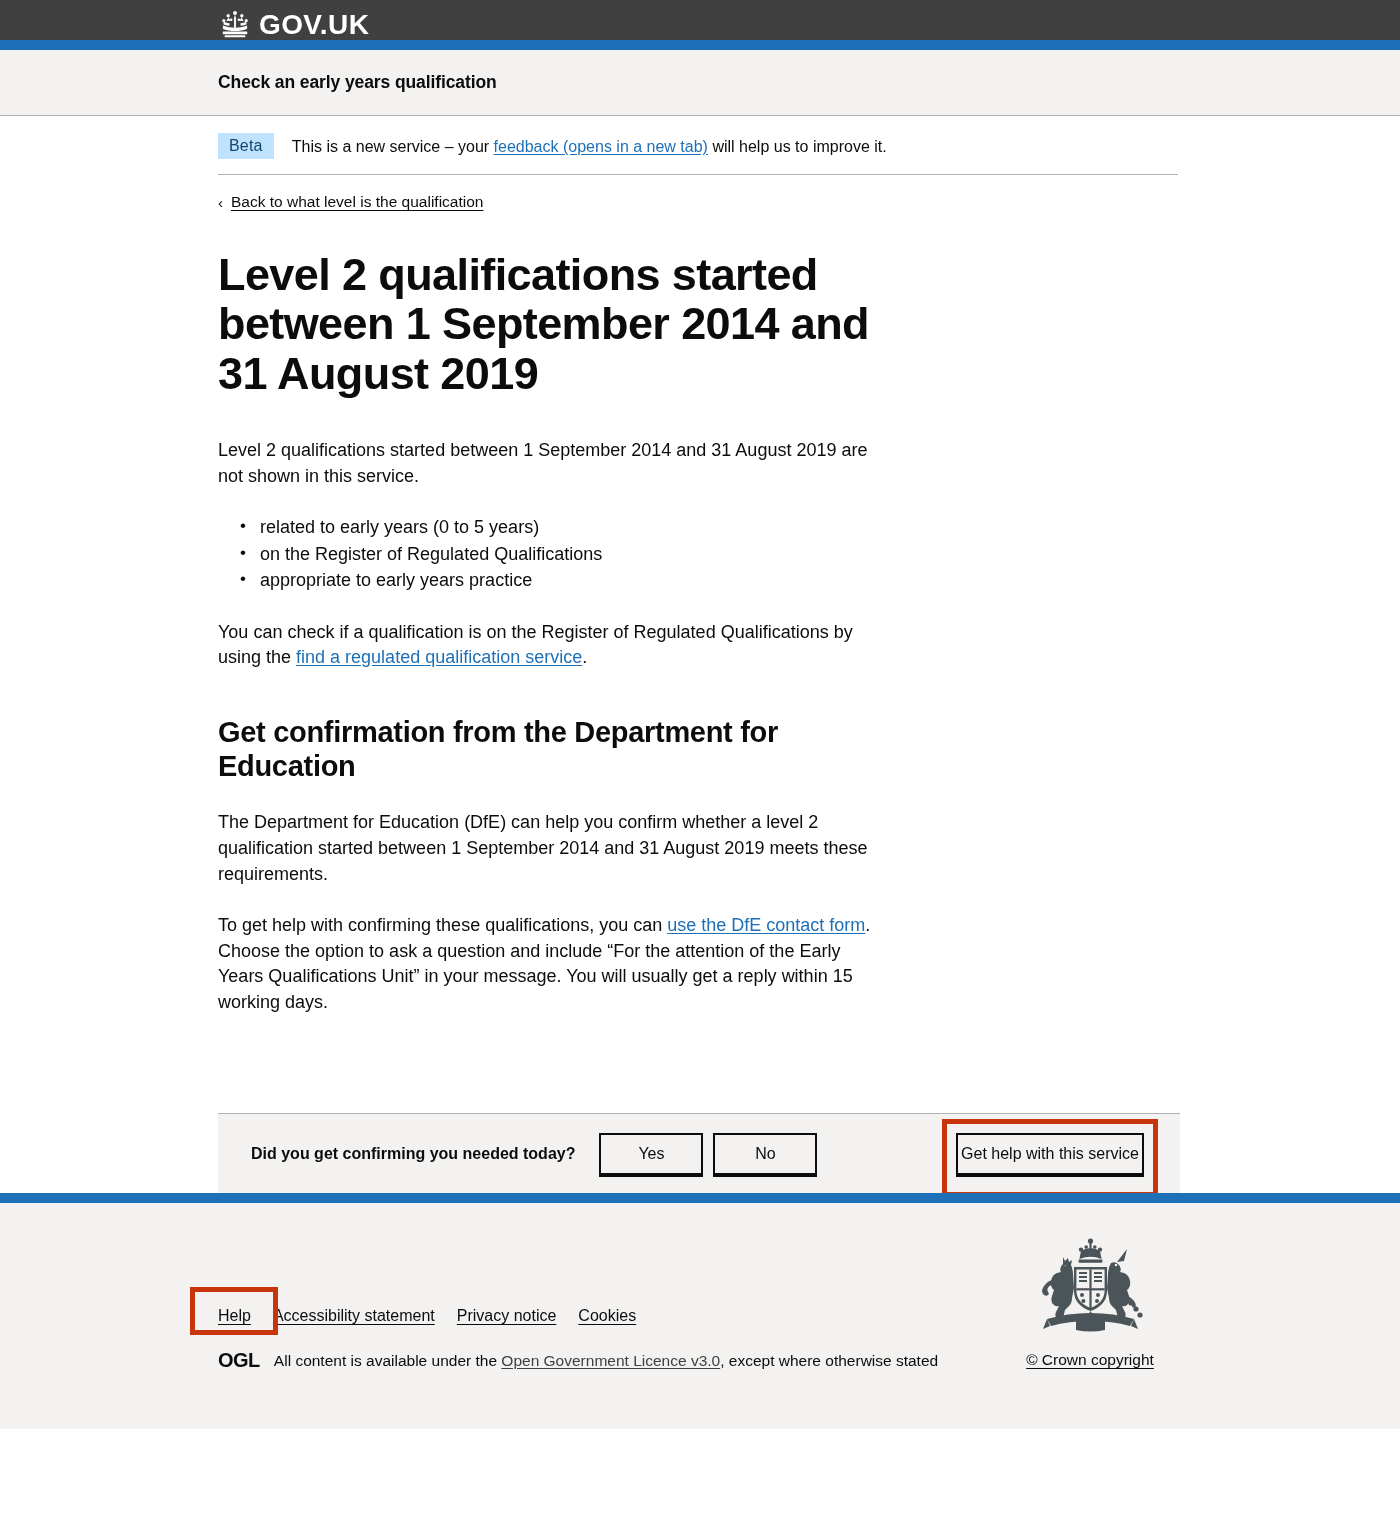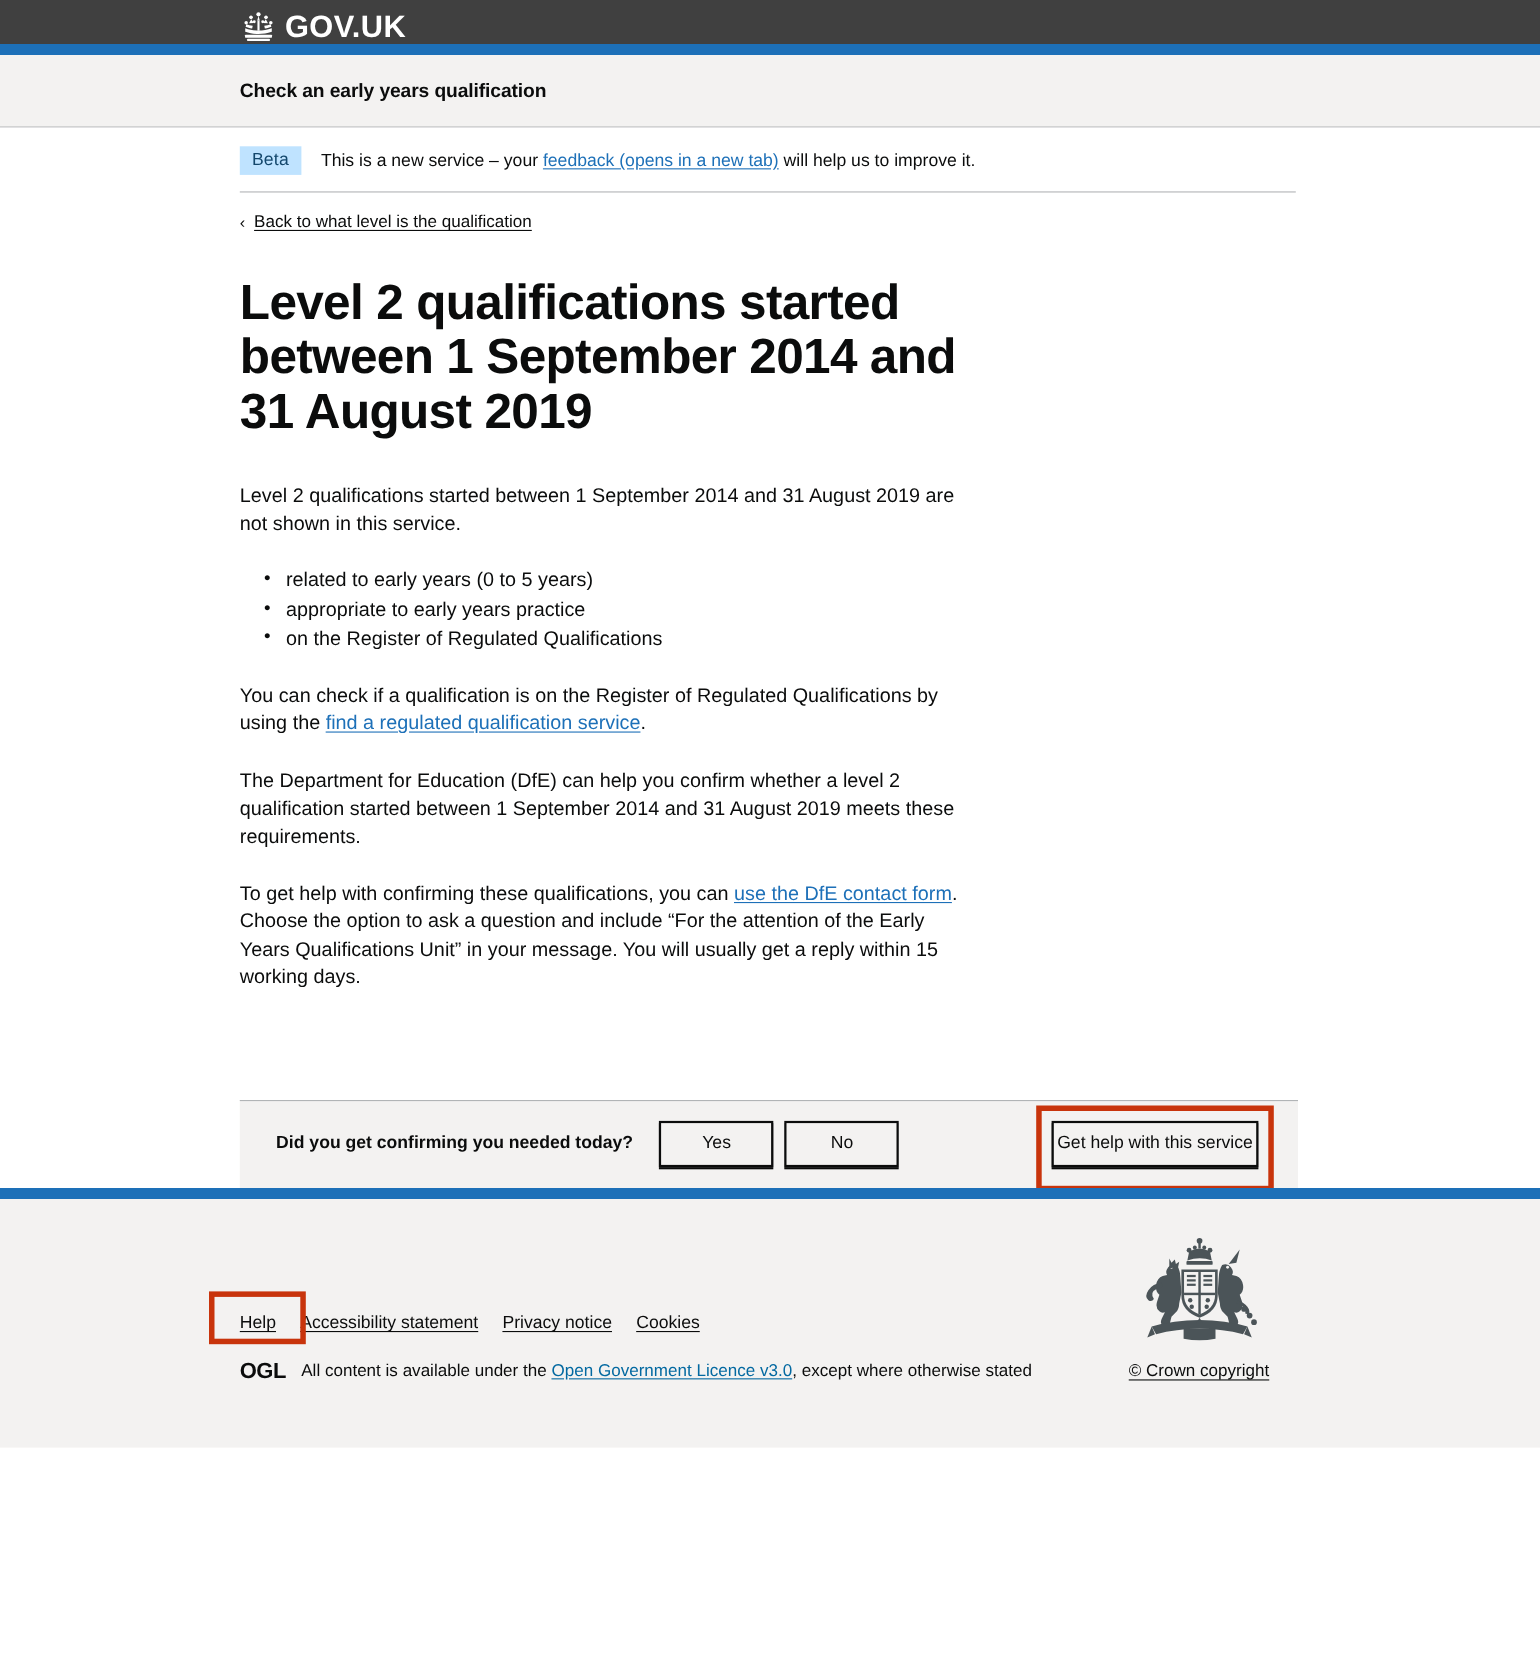--- a/index.html
+++ b/index.html
@@ -89,21 +89,21 @@
     margin-left: 18px;
     padding-top: 3px;
     color: #0b0c0c;
   }
   a.blue-link {
     color: #1d70b8;
     text-decoration: underline;
     text-underline-offset: 2px;
   }
   a.black-link {
-    color: #0369a1;
+    color: #404040;
     text-underline-offset: 2px;
   }
 
   
   .back-link-row { padding: 18px 0 0 0; }
   .back-link {
     display: inline-flex;
     align-items: center;
     font-size: 15.5px;
     color: #0b0c0c;
@@ -329,26 +329,27 @@
 
     <div class="content">
 
       <h1 class="page-heading">Level 2 qualifications started between 1 September 2014 and 31 August 2019</h1>
 
       <p class="body-text">Level 2 qualifications started between 1 September 2014 and 31 August 2019 are not shown in this service.</p>
 
 
       <ul class="bullets">
         <li>related to early years (0 to 5 years)</li>
+        <li>on the Register of Regulated Qualifications</li>
         <li>appropriate to early years practice</li>
-        <li>on the Register of Regulated Qualifications</li>
       </ul>
 
       <p class="body-text"><span>You can check if a qualification is on the Register of Regulated Qualifications by using the </span><a class="blue-link" href="#">find a regulated qualification service</a><span>.</span></p>
 
+      <h2 class="section-heading">Get confirmation from the Department for Education</h2>
 
       <p class="body-text">The Department for Education (DfE) can help you confirm whether a level 2 qualification started between 1 September 2014 and 31 August 2019 meets these requirements.</p>
 
       <p class="body-text"><span>To get help with confirming these qualifications, you can </span><a class="blue-link" href="#">use the DfE contact form</a><span>.  Choose the option to ask a question and include “For the attention of the Early Years Qualifications Unit” in your message. You will usually get a reply within 15 working days.</span></p>
 
     </div>
 
     <div class="feedback-spacer"></div>
   </div>
 

